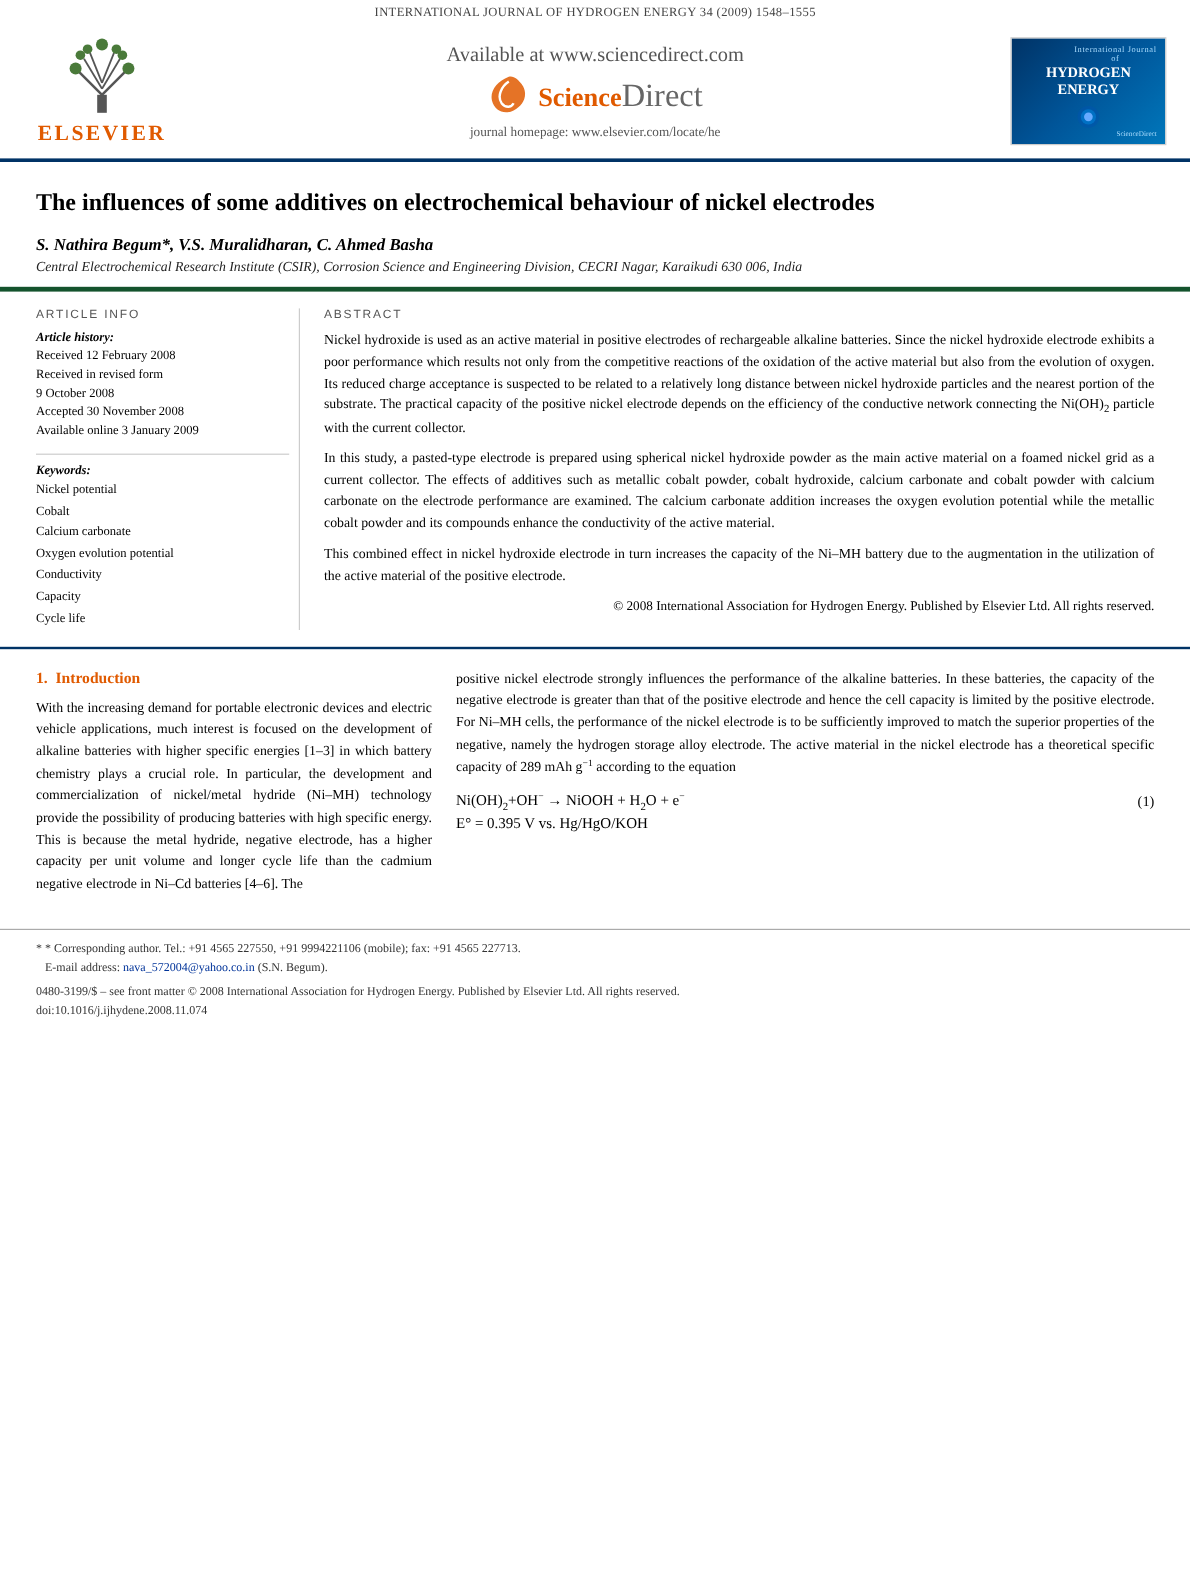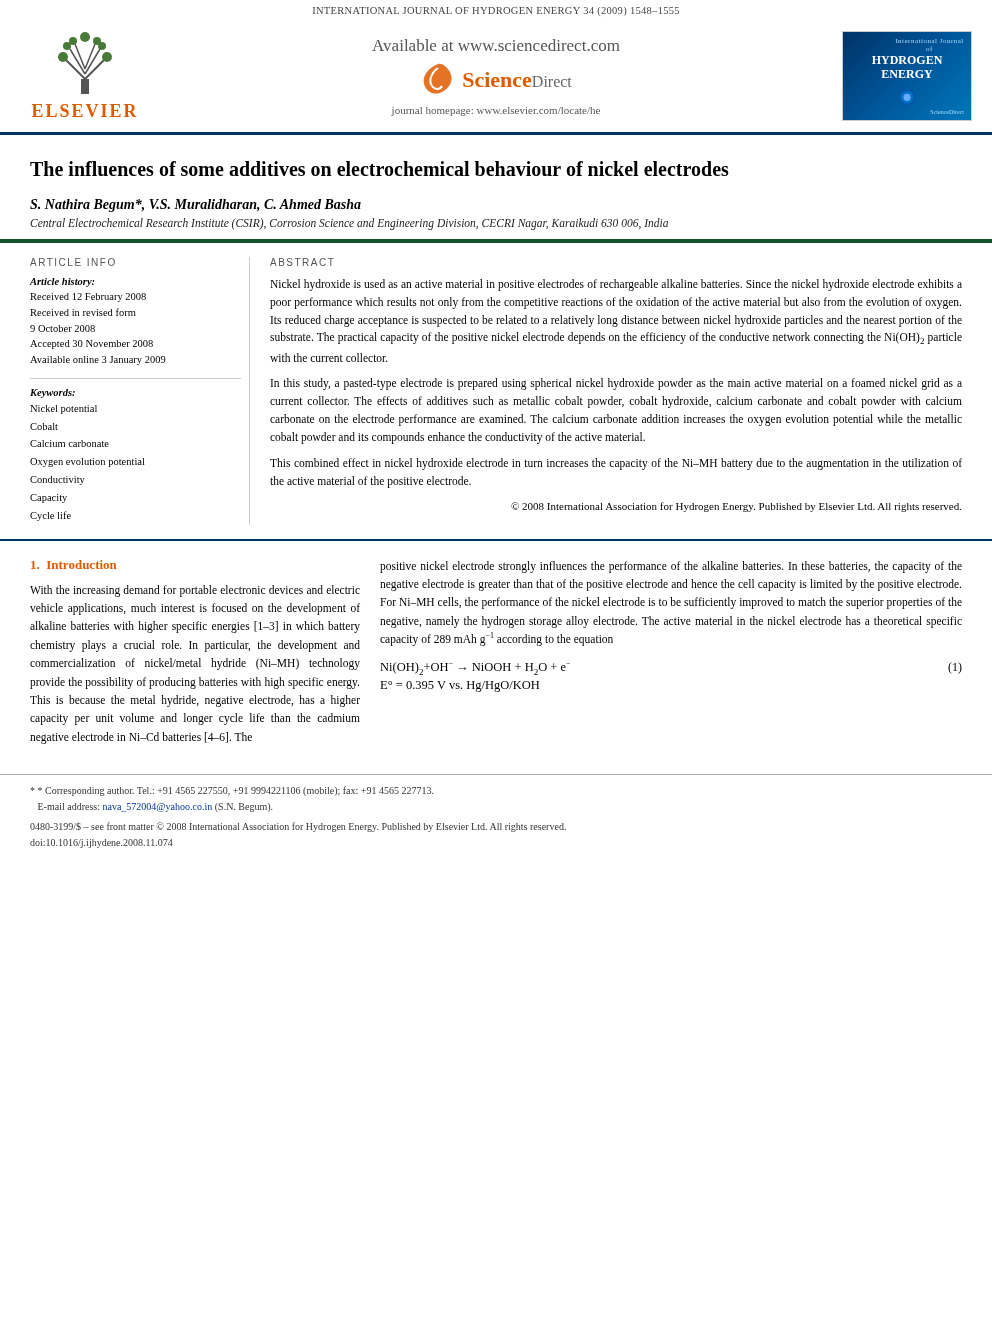--- a/index.html
+++ b/index.html
@@ -276,21 +276,21 @@
 
   <div class="science-direct-center">
     <div class="available-text">Available at www.sciencedirect.com</div>
     <div class="sciencedirect-logo">
 
       <svg class="sd-leaf" viewBox="0 0 36 36">
         <path d="M18 2 C8 6, 2 14, 4 22 C6 30, 14 34, 22 30 C30 26, 34 18, 30 10 C26 4, 22 1, 18 2Z" fill="#e05a00" opacity="0.85"></path>
         <path d="M18 6 C12 10, 8 18, 12 24 C15 28, 20 28, 22 24" fill="none" stroke="white" stroke-width="2"></path>
       </svg>
       <span>
-        <span style="color:#e05a00; font-size:22px; font-weight:bold;">Science</span><span style="color:#666; font-size:16px;">Direct</span>
+        <span style="color:#e05a00; font-size:22px; font-weight:bold;">Science</span><span style="color:#666; font-size:27px;">Direct</span>
       </span>
     </div>
     <div class="journal-homepage">journal homepage: www.elsevier.com/locate/he</div>
   </div>
 
   <div class="hydrogen-energy-logo">
     <div style="font-size:7px; color:#aaddff; letter-spacing:0.5px; text-align:center;margin-left:45px;">International Journal of</div>
     <div style="font-size:12px; font-weight:bold; color:white; text-align:center; line-height:1.2;">HYDROGEN<br>ENERGY</div>
     <svg width="50" height="30" viewBox="0 0 50 30">
       <circle cx="25" cy="18" r="10" fill="#0055aa" opacity="0.7"></circle>

